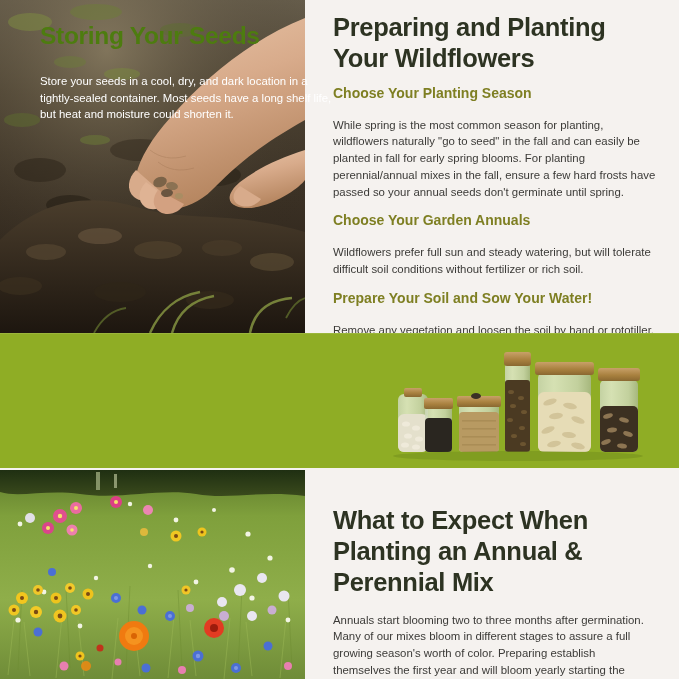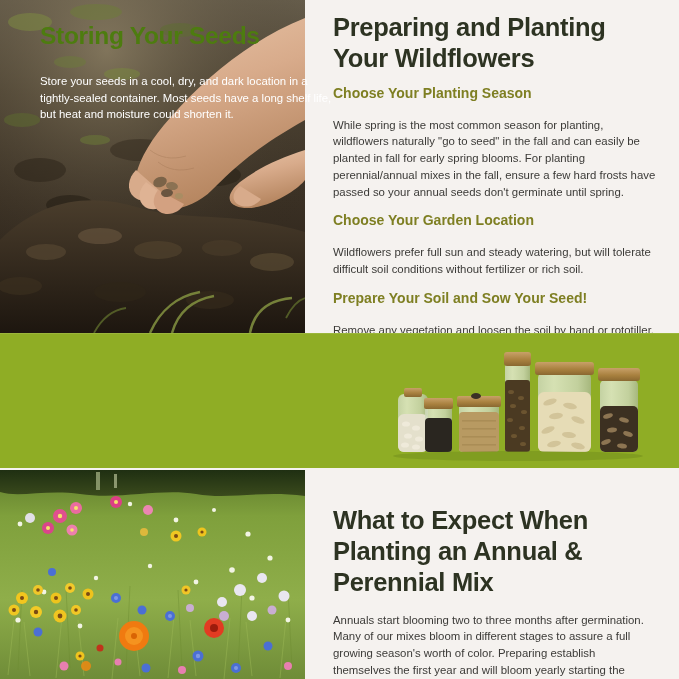--- a/index.html
+++ b/index.html
@@ -194,24 +194,24 @@
       </g>
     </svg>
   </div>
 
   <div id="sec1-text">
     <h1 class="h1">Preparing and Planting Your Wildflowers</h1>
 
     <div class="sub">Choose Your Planting Season</div>
     <p class="body">While spring is the most common season for planting, wildflowers naturally "go to seed" in the fall and can easily be planted in fall for early spring blooms. For planting perennial/annual mixes in the fall, ensure a few hard frosts have passed so your annual seeds don't germinate until spring.</p>
 
-    <div class="sub">Choose Your Garden Location</div>
+    <div class="sub">Choose Your Garden Annuals</div>
     <p class="body">Wildflowers prefer full sun and steady watering, but will tolerate difficult soil conditions without fertilizer or rich soil.</p>
 
-    <div class="sub">Prepare Your Soil and Sow Your Seed!</div>
+    <div class="sub">Prepare Your Soil and Sow Your Water!</div>
     <p class="body">Remove any vegetation and loosen the soil by hand or rototiller. Sow your seeds, and lightly compress the soil for protection from birds and wind. Water as needed.</p>
   </div>
 
   <div id="sec2"></div>
   <div id="sec2-topline"></div>
 
   <div id="sec2-text">
     <h2 class="h2">Storing Your Seeds</h2>
     <p class="body-light">Store your seeds in a cool, dry, and dark location in a tightly-sealed container. Most seeds have a long shelf life, but heat and moisture could shorten it.</p>
   </div>

